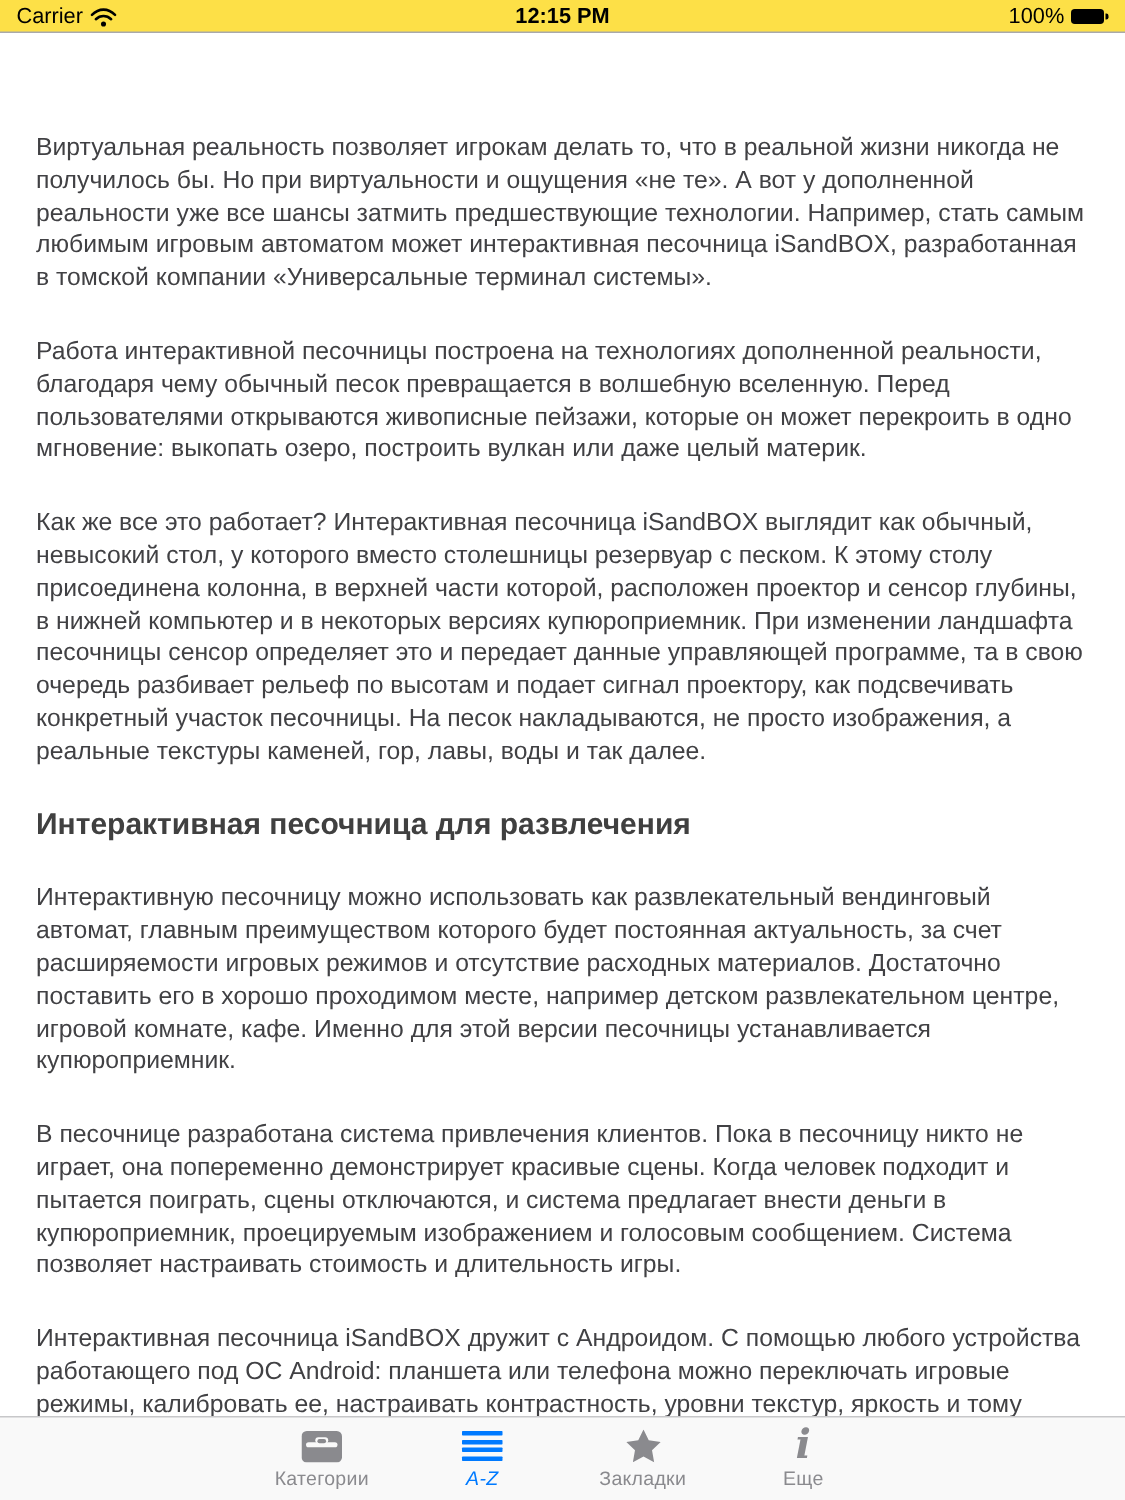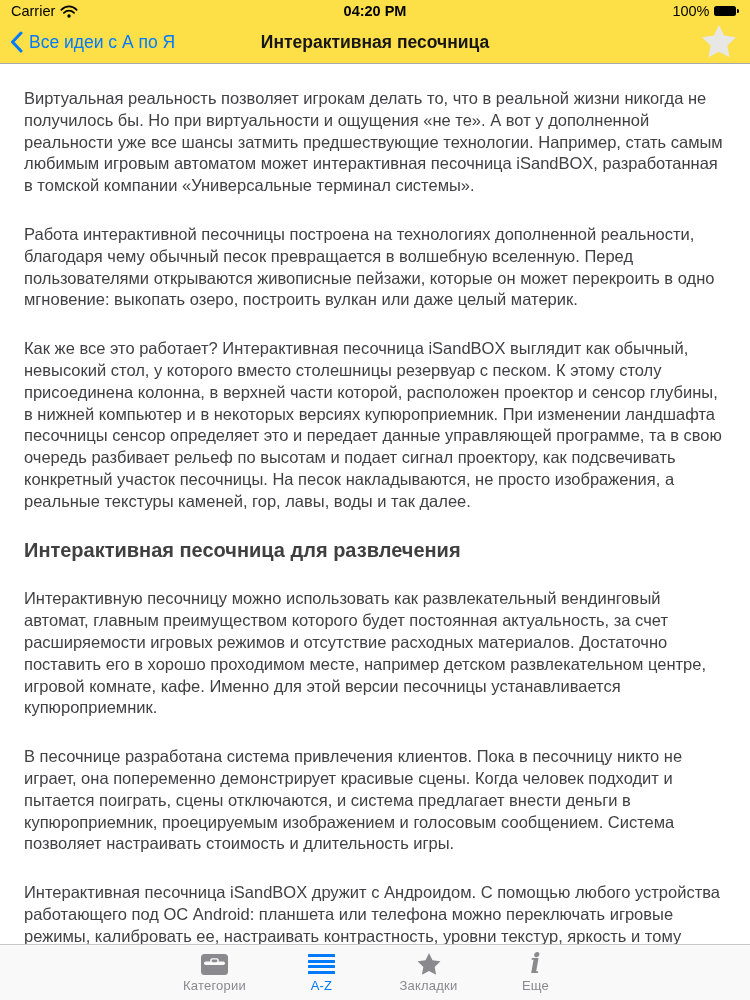--- a/index.html
+++ b/index.html
@@ -54,21 +54,21 @@
   
   .tab-bar{
     position:absolute;left:0;right:0;bottom:0;height:55px;z-index:20;
     background:#f9f9f9;border-top:1px solid #c7c7c9;
     display:flex;justify-content:center;
   }
   .tab-item{
     width:107px;display:flex;flex-direction:column;align-items:center;
     padding-top:6px;color:#8a8a8e;cursor:pointer;
   }
-  .tab-item.active{color:#007aff;}
+  .tab-item.active{color:#007aff;font-style:italic;}
   .tab-icon-box{height:26px;display:flex;align-items:center;justify-content:center;}
   .tab-label{font-size:13px;margin-top:1px;letter-spacing:.2px;}
   .az-icon{display:flex;flex-direction:column;gap:2.6px;}
   .az-icon span{display:block;width:27px;height:3.2px;background:currentColor;border-radius:.5px;}
   .info-glyph{
     font-family:"DejaVu Serif",serif;font-style:italic;font-weight:700;
     font-size:27px;line-height:22px;color:currentColor;
   }
 </style>
 </head>
@@ -81,44 +81,30 @@
       <div class="status-left">
         <span>Carrier</span>
         <span class="wifi-icon">
           <svg width="18" height="13" viewBox="0 0 18 13">
             <path d="M1.3,4.9 C3.6,2.6 6.2,1.4 9,1.4 C11.8,1.4 14.4,2.6 16.7,4.9" fill="none" stroke="#000" stroke-width="1.7" stroke-linecap="round"></path>
             <path d="M3.9,7.8 C5.4,6.4 7.1,5.7 9,5.7 C10.9,5.7 12.6,6.4 14.1,7.8" fill="none" stroke="#000" stroke-width="1.7" stroke-linecap="round"></path>
             <circle cx="9" cy="11" r="1.7" fill="#000"></circle>
           </svg>
         </span>
       </div>
-      <div class="status-time">04:20 PM</div>
+      <div class="status-time">12:15 PM</div>
       <div class="status-right">
         <span>100%</span>
         <span class="battery">
           <span class="battery-body"></span>
             <span class="battery-nub"></span>
         </span>
       </div>
     </div>
 
-    <div class="nav-bar">
-      <div class="back-button">
-        <svg width="13" height="22" viewBox="0 0 13 22">
-          <polyline points="11,2 2.5,11 11,20" fill="none" stroke="#007aff" stroke-width="3" stroke-linecap="round" stroke-linejoin="round"></polyline>
-        </svg>
-        <span>Все идеи с А по Я</span>
-      </div>
-      <div class="nav-title">Интерактивная песочница</div>
-      <div class="fav-button">
-        <svg width="36" height="34" viewBox="0 0 22 21">
-          <polygon points="11,0 14.2,6.55 21.5,7.6 16.2,12.7 17.5,19.9 11,16.5 4.5,19.9 5.8,12.7 0.5,7.6 7.8,6.55" fill="currentColor"></polygon>
-        </svg>
-      </div>
-    </div>
   </div>
 
   <div class="article-scroll">
     <p>Виртуальная реальность позволяет игрокам делать то, что в реальной жизни никогда не получилось бы. Но при виртуальности и ощущения «не те». А вот у дополненной реальности уже все шансы затмить предшествующие технологии. Например, стать самым любимым игровым автоматом может интерактивная песочница iSandBOX, разработанная в томской компании «Универсальные терминал системы».</p>
     <p>Работа интерактивной песочницы построена на технологиях дополненной реальности, благодаря чему обычный песок превращается в волшебную вселенную. Перед пользователями открываются живописные пейзажи, которые он может перекроить в одно мгновение: выкопать озеро, построить вулкан или даже целый материк.</p>
     <p>Как же все это работает? Интерактивная песочница iSandBOX выглядит как обычный, невысокий стол, у которого вместо столешницы резервуар с песком. К этому столу присоединена колонна, в верхней части которой, расположен проектор и сенсор глубины, в нижней компьютер и в некоторых версиях купюроприемник. При изменении ландшафта песочницы сенсор определяет это и передает данные управляющей программе, та в свою очередь разбивает рельеф по высотам и подает сигнал проектору, как подсвечивать конкретный участок песочницы. На песок накладываются, не просто изображения, а реальные текстуры каменей, гор, лавы, воды и так далее.</p>
     <h2>Интерактивная песочница для развлечения</h2>
     <p>Интерактивную песочницу можно использовать как развлекательный вендинговый автомат, главным преимуществом которого будет постоянная актуальность, за счет расширяемости игровых режимов и отсутствие расходных материалов. Достаточно поставить его в хорошо проходимом месте, например детском развлекательном центре, игровой комнате, кафе. Именно для этой версии песочницы устанавливается купюроприемник.</p>
     <p>В песочнице разработана система привлечения клиентов. Пока в песочницу никто не играет, она попеременно демонстрирует красивые сцены. Когда человек подходит и пытается поиграть, сцены отключаются, и система предлагает внести деньги в купюроприемник, проецируемым изображением и голосовым сообщением. Система позволяет настраивать стоимость и длительность игры.</p>
     <p>Интерактивная песочница iSandBOX дружит с Андроидом. С помощью любого устройства работающего под ОС Android: планшета или телефона можно переключать игровые режимы, калибровать ее, настраивать контрастность, уровни текстур, яркость и тому подобное.</p>

